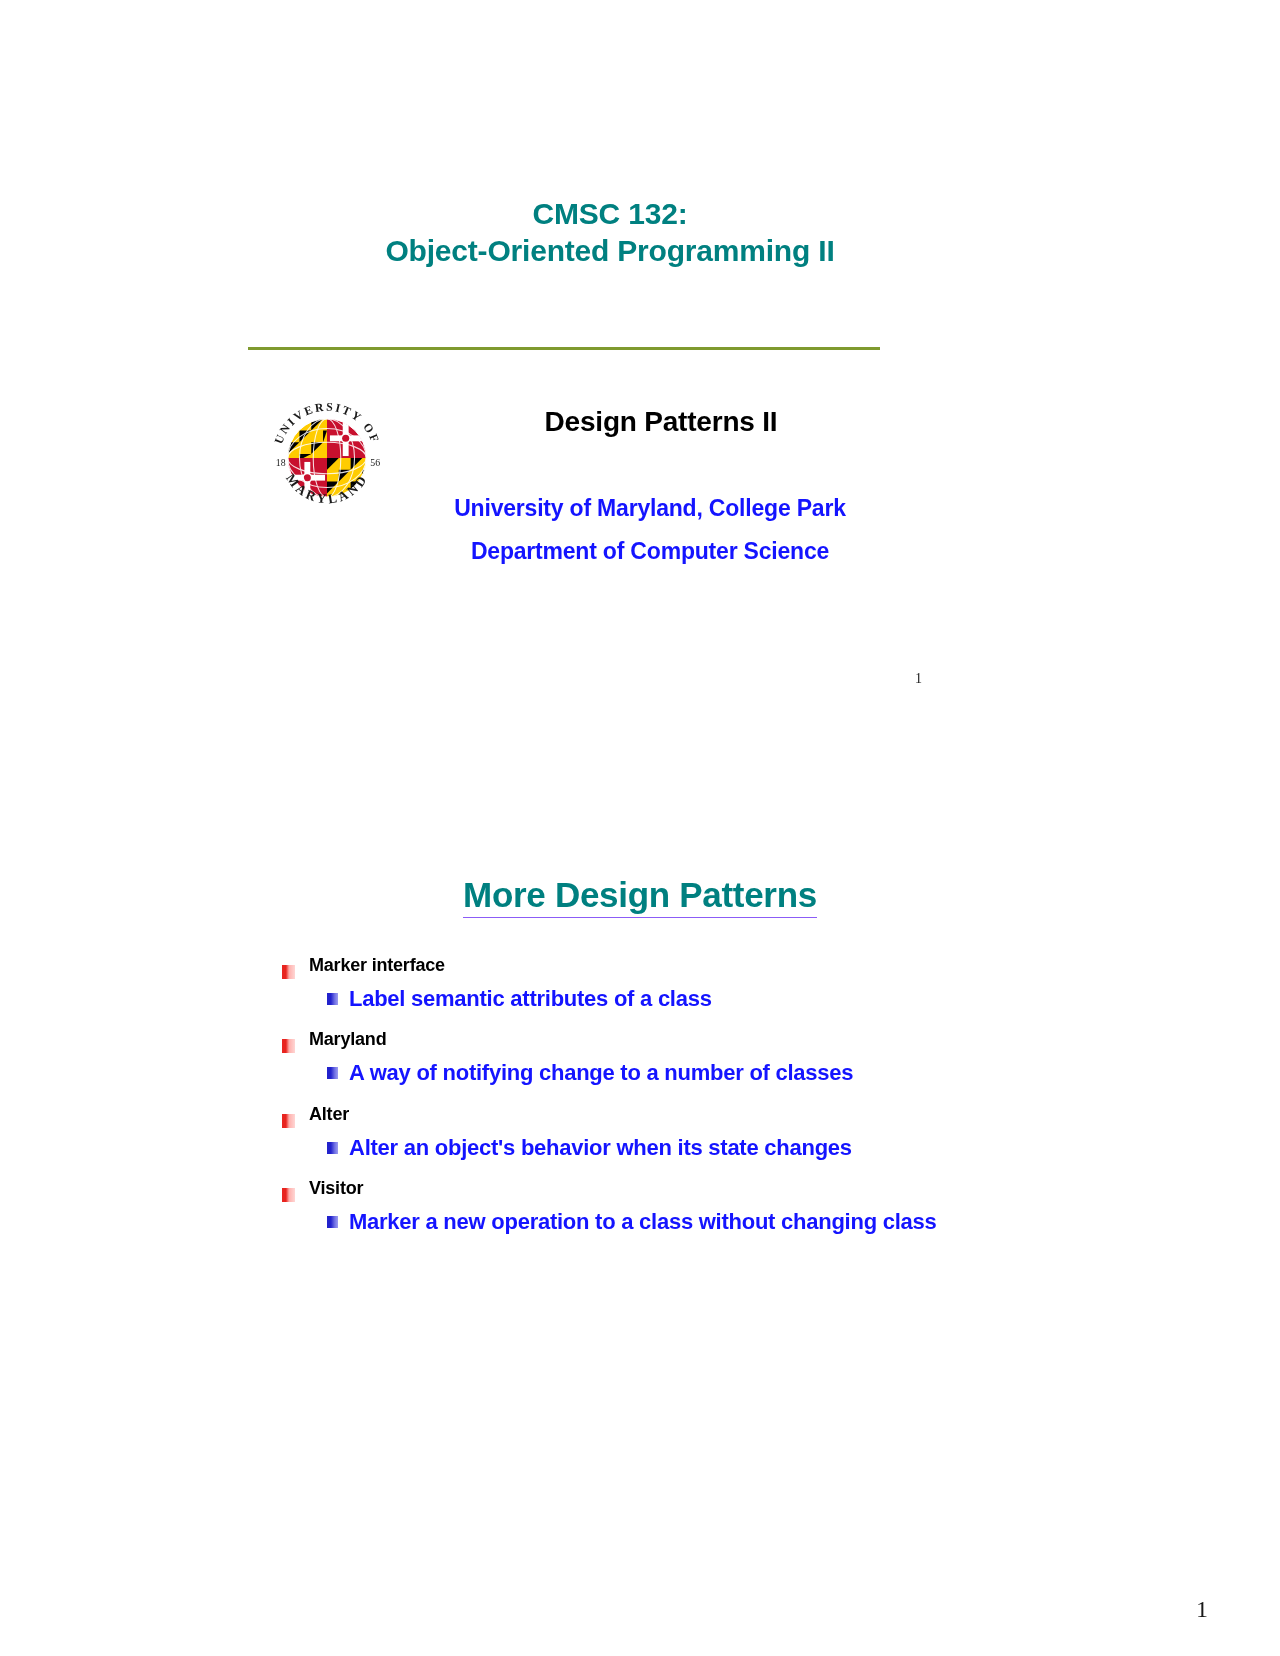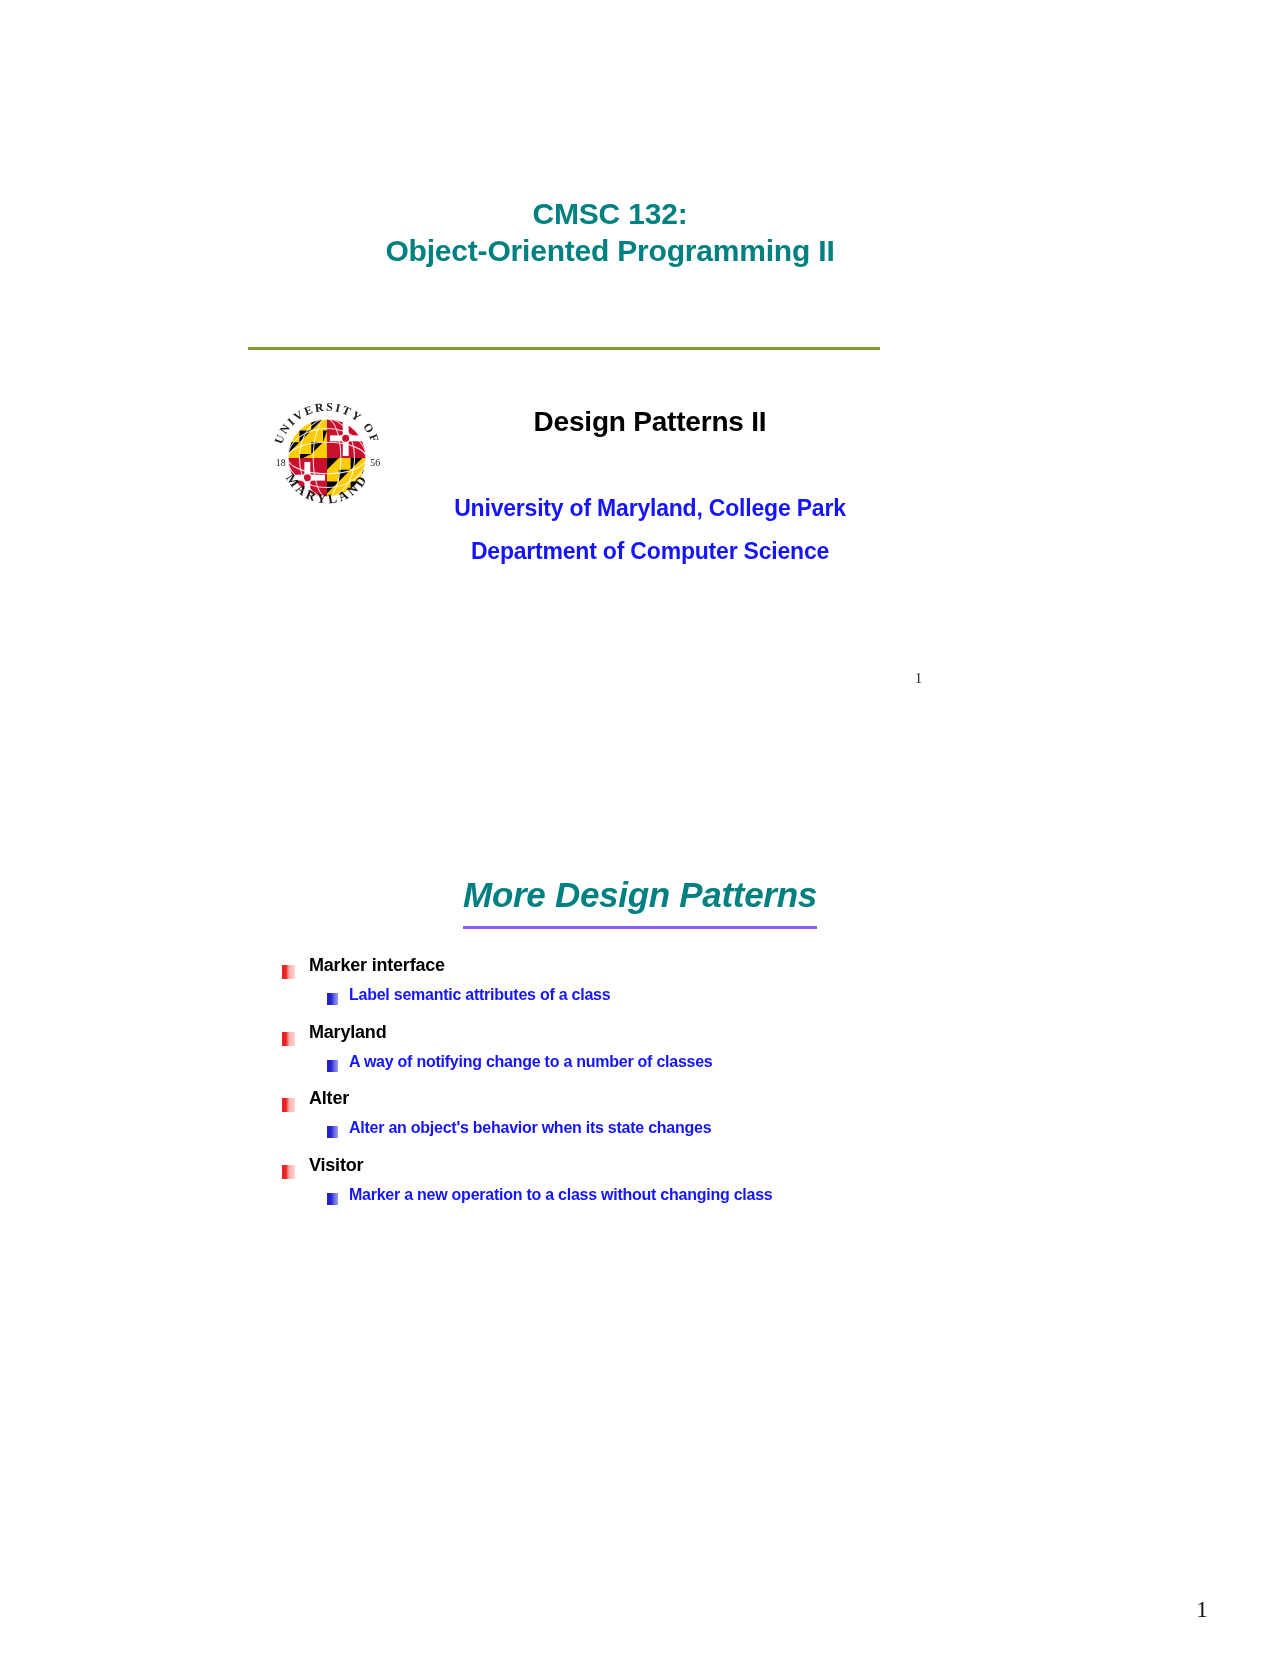--- a/index.html
+++ b/index.html
@@ -50,21 +50,21 @@
   .umd-seal {
     position: absolute;
     left: 268px;
     top: 396px;
     width: 118px;
     height: 124px;
   }
 
   .slide-subtitle {
     position: absolute;
-    left: 410px;
+    left: 421px;
     top: 406px;
     width: 480px;
     text-align: center;
     color: #000000;
     font-size: 28px;
     font-weight: bold;
     letter-spacing: -0.2px;
   }
 
   .dept-block {
@@ -106,23 +106,22 @@
     left: 240px;
     top: 115px;
     width: 800px;
     text-align: center;
     color: #008080;
     font-size: 35px;
     font-weight: bold;
     letter-spacing: -0.3px;
   }
   .slide2-title span.txt {
-    border-bottom: 3px solid #8b5cf6;
-    padding-bottom: 12px;
-    font-style: italic;
+    border-bottom: 1px solid #8b5cf6;
+    padding-bottom: 3px;
   }
 
   .bullet-list {
     position: absolute;
     left: 282px;
     top: 195px;
     width: 700px;
   }
 
   .bullet-l1 {
@@ -144,21 +143,21 @@
     height: 14px;
     background: linear-gradient(to right, #e8241f 0%, #e8241f 30%, #ffb0ad 55%, #ffd6d4 100%);
   }
 
   .bullet-l2 {
     position: relative;
     padding-left: 40px;
     margin-top: 10px;
     margin-left: 27px;
     color: #1414ff;
-    font-size: 16px;
+    font-size: 22px;
     font-weight: bold;
     letter-spacing: -0.25px;
     line-height: 1.28;
   }
   .bullet-l2 > .mk {
     position: absolute;
     left: 18px;
     top: 8px;
     width: 11px;
     height: 12px;

